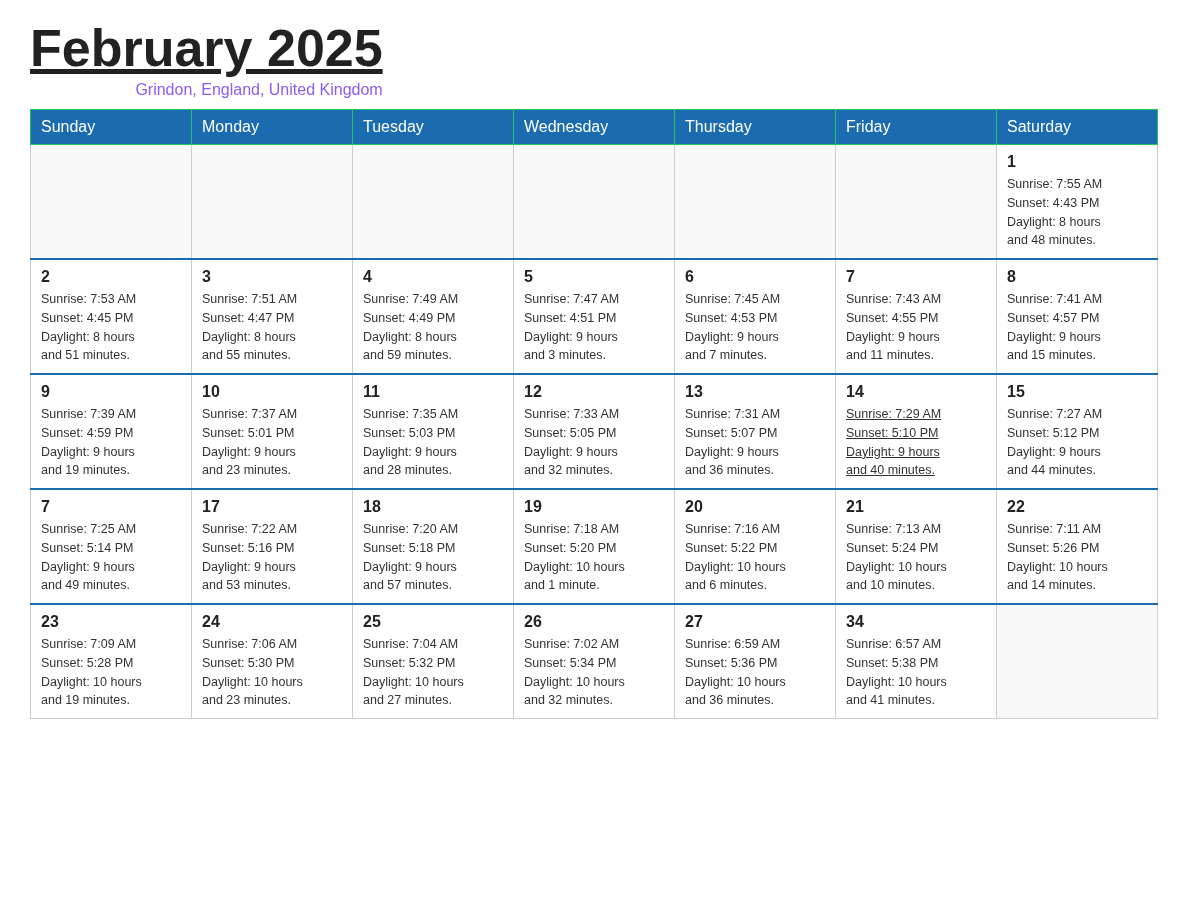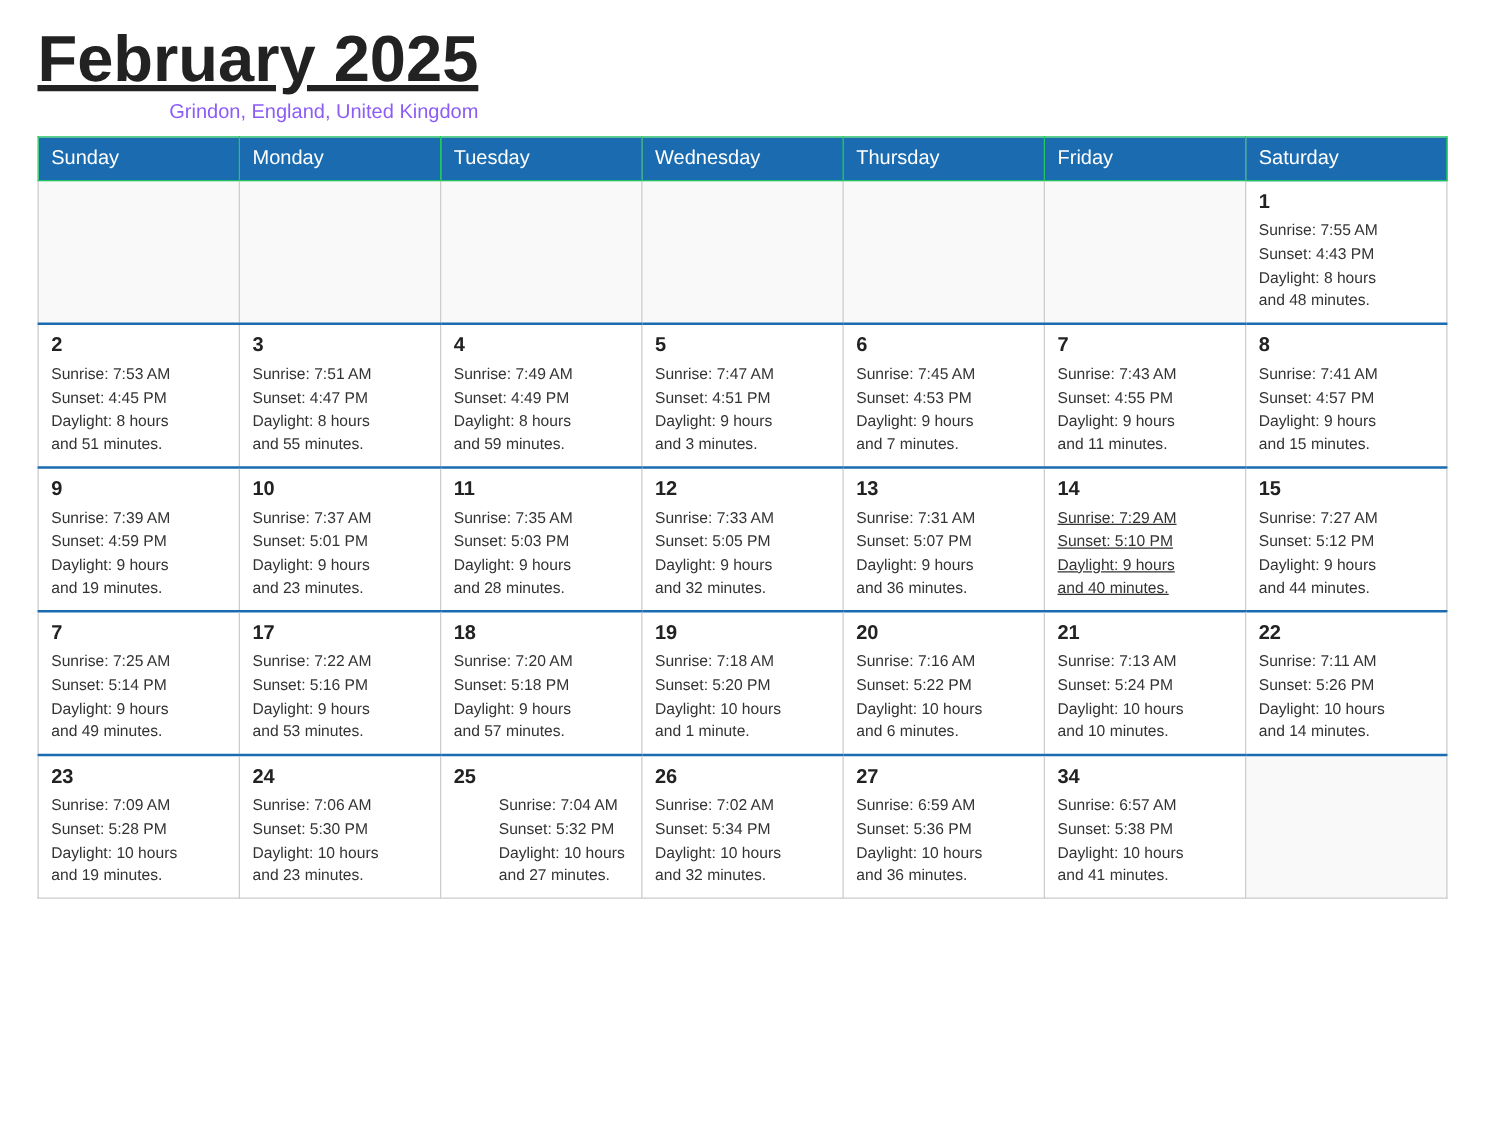--- a/index.html
+++ b/index.html
@@ -302,21 +302,21 @@
         </td>
         <td>
           <span class="day-number">24</span>
           <div class="day-info" style="white-space: pre-line;">Sunrise: 7:06 AM
 Sunset: 5:30 PM
 Daylight: 10 hours
 and 23 minutes.</div>
         </td>
         <td>
           <span class="day-number">25</span>
-          <div class="day-info" style="white-space: pre-line; margin-left: 36px;">Sunrise: 7:04 AM
+          <div class="day-info" style="white-space: pre-line;">Sunrise: 7:04 AM
 Sunset: 5:32 PM
 Daylight: 10 hours
 and 27 minutes.</div>
         </td>
         <td>
           <span class="day-number">26</span>
           <div class="day-info" style="white-space: pre-line;">Sunrise: 7:02 AM
 Sunset: 5:34 PM
 Daylight: 10 hours
 and 32 minutes.</div>

